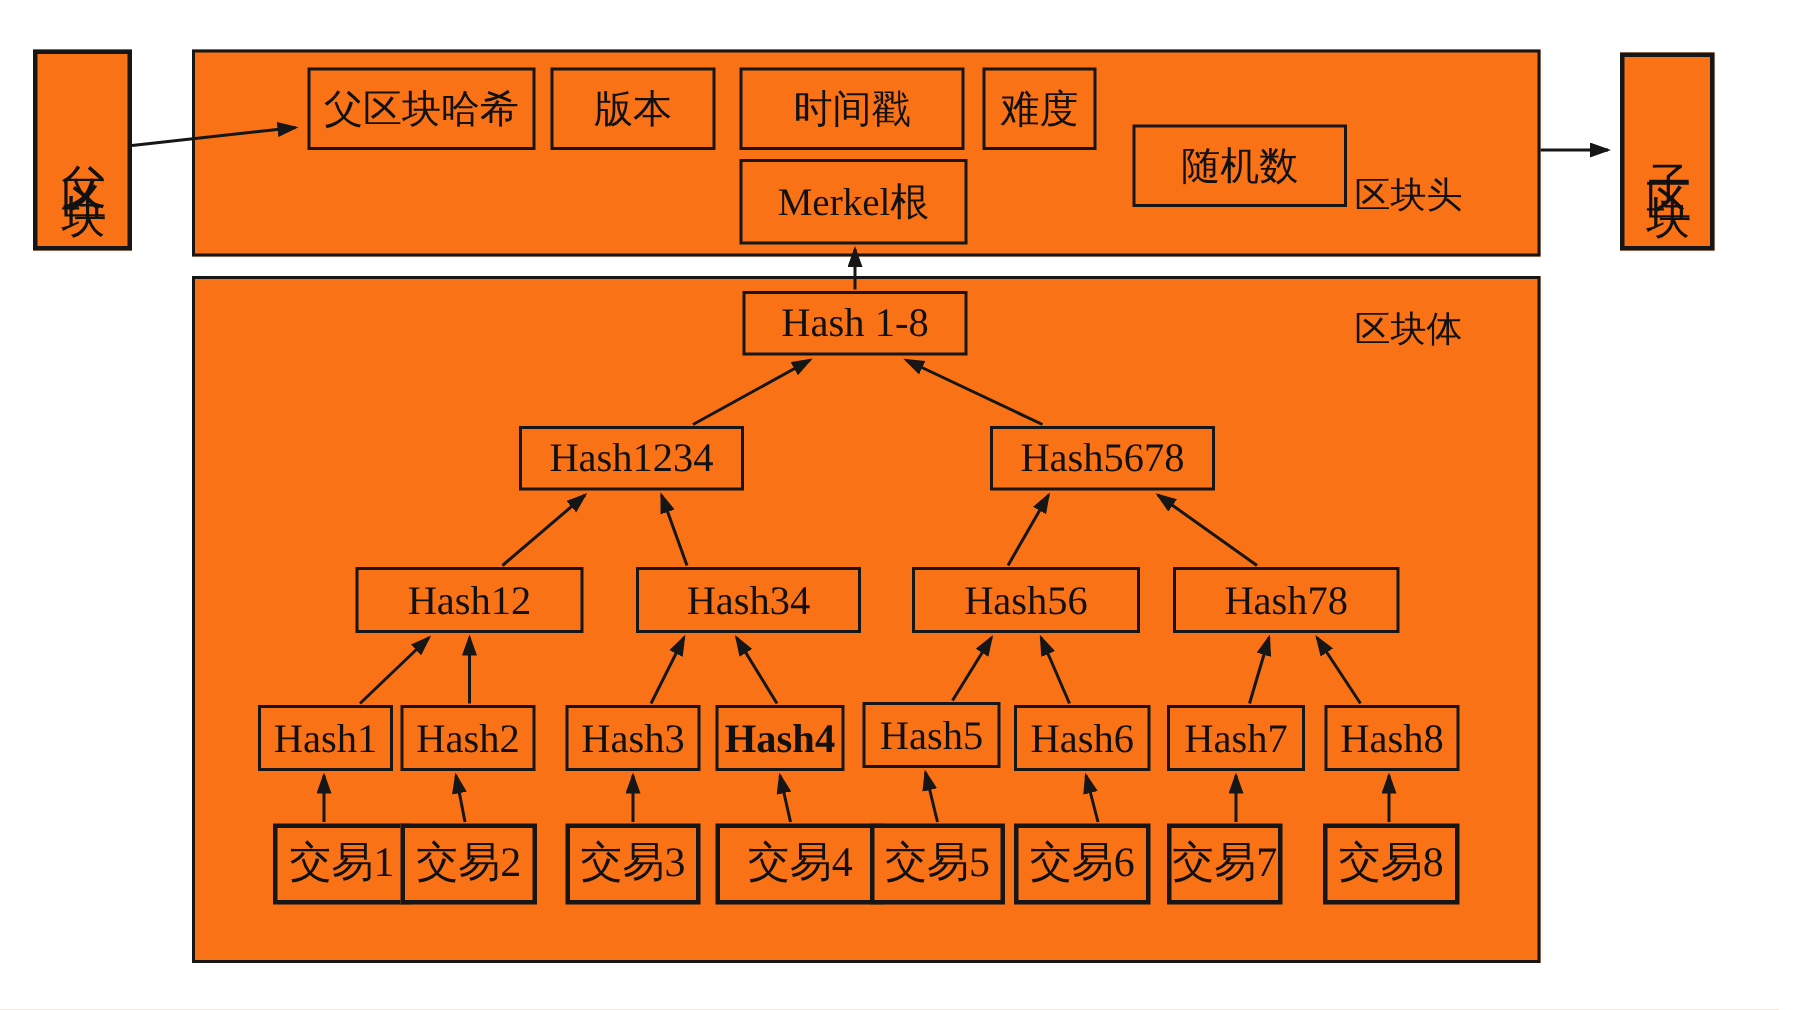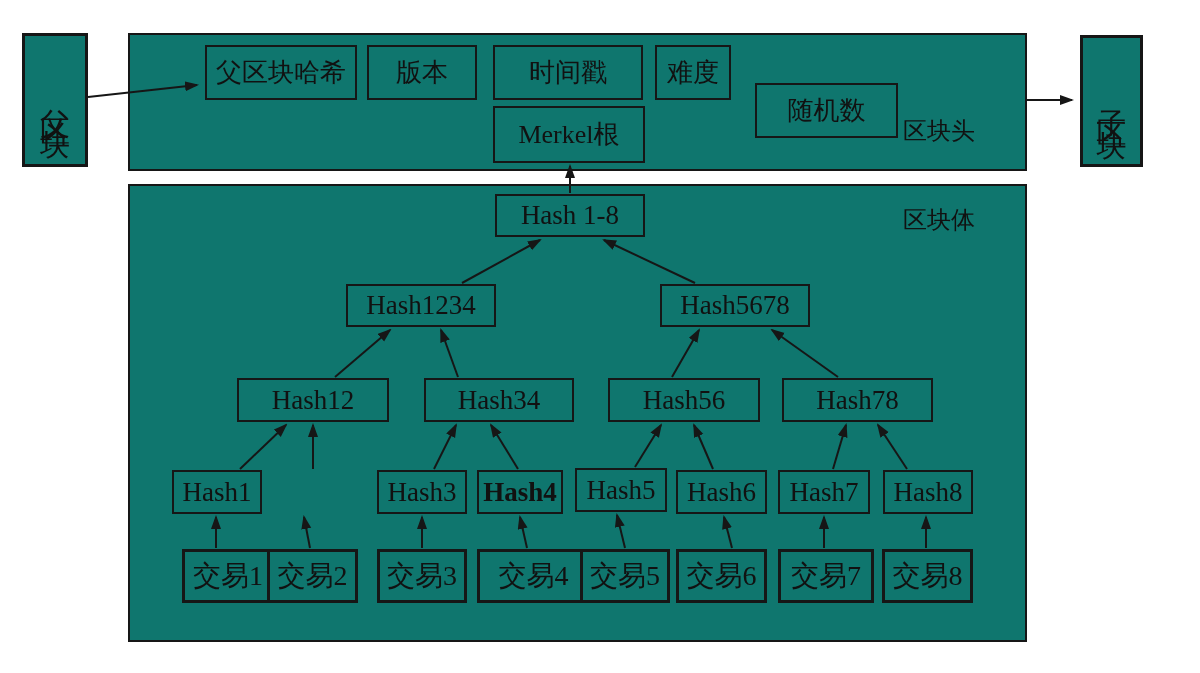--- a/index.html
+++ b/index.html
@@ -9,21 +9,21 @@
     height: 673px;
     background: #ffffff;
     font-family: "Liberation Serif", "DejaVu Serif", serif;
     color: #111111;
     overflow: hidden;
   }
   .box {
     position: absolute;
     box-sizing: border-box;
     border: 2px solid #161616;
-    background: #0f766e;
+    background: #f97316;
     display: flex;
     align-items: center;
     justify-content: center;
     text-align: center;
     line-height: 1;
     white-space: nowrap;
   }
   .thick { border-width: 3px; }
   .vert {
     writing-mode: vertical-rl;
@@ -72,34 +72,35 @@
 
   <div class="box node" style="left:346px; top:284px; width:150px; height:43px;">Hash1234</div>
   <div class="box node" style="left:660px; top:284px; width:150px; height:43px;">Hash5678</div>
 
   <div class="box node" style="left:237px; top:378px; width:152px; height:44px;">Hash12</div>
   <div class="box node" style="left:402px; top:378px; width:150px; height:44px;margin-left:22px;">Hash34</div>
   <div class="box node" style="left:608px; top:378px; width:152px; height:44px;">Hash56</div>
   <div class="box node" style="left:782px; top:378px; width:151px; height:44px;">Hash78</div>
 
   <div class="box node" style="left:172px; top:470px; width:90px; height:44px;">Hash1</div>
+  <div class="box node" style="left:267px; top:470px; width:90px; height:44px;">Hash2</div>
   <div class="box node" style="left:377px; top:470px; width:90px; height:44px;">Hash3</div>
   <div class="box node" style="left:477px; top:470px; width:86px; height:44px;font-weight:bold;">Hash4</div>
   <div class="box node" style="left:575px; top:468px; width:92px; height:44px;">Hash5</div>
   <div class="box node" style="left:676px; top:470px; width:91px; height:44px;">Hash6</div>
   <div class="box node" style="left:778px; top:470px; width:92px; height:44px;">Hash7</div>
   <div class="box node" style="left:883px; top:470px; width:90px; height:44px;">Hash8</div>
 
   <div class="box thick tx" style="left:182px; top:549px; width:92px; height:54px;">交易1</div>
   <div class="box thick tx" style="left:267px; top:549px; width:91px; height:54px;">交易2</div>
   <div class="box thick tx" style="left:377px; top:549px; width:90px; height:54px;">交易3</div>
   <div class="box thick tx" style="left:477px; top:549px; width:113px; height:54px;">交易4</div>
   <div class="box thick tx" style="left:580px; top:549px; width:90px; height:54px;">交易5</div>
   <div class="box thick tx" style="left:676px; top:549px; width:91px; height:54px;">交易6</div>
-  <div class="box thick tx" style="left:778px; top:549px; width:96px; height:54px;text-align:right;">交易7</div>
+  <div class="box thick tx" style="left:778px; top:549px; width:77px; height:54px;text-align:right;">交易7</div>
   <div class="box thick tx" style="left:882px; top:549px; width:91px; height:54px;">交易8</div>
 
   <svg id="arrows" viewBox="0 0 1200 673">
     <defs>
       <marker id="ah" markerUnits="userSpaceOnUse" markerWidth="14" markerHeight="12" refX="12" refY="5" orient="auto">
         <path d="M0,0 L14,5 L0,10 z" fill="#161616"></path>
       </marker>
     </defs>
     <g stroke="#161616" stroke-width="2" fill="none">
       <line x1="88" y1="97" x2="197" y2="85" marker-end="url(#ah)"></line>

